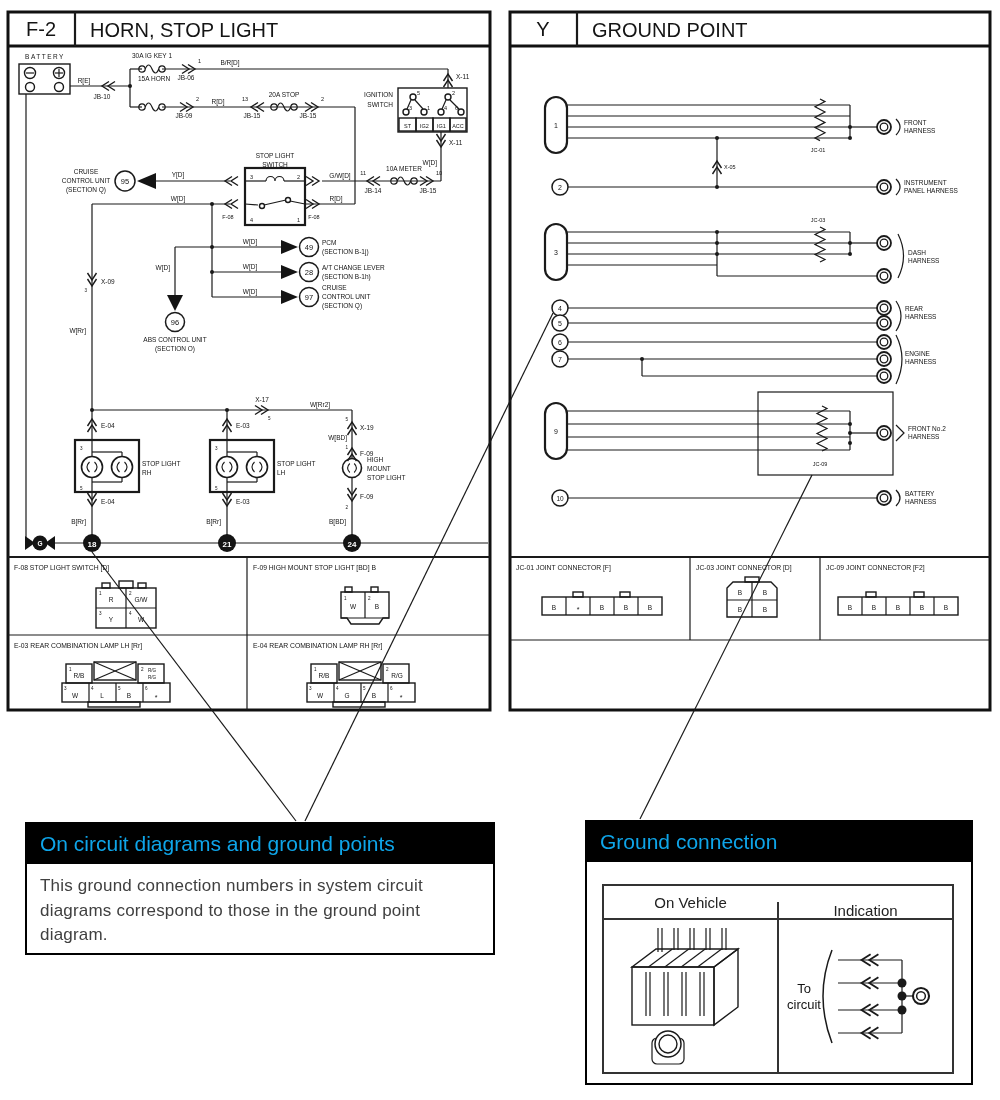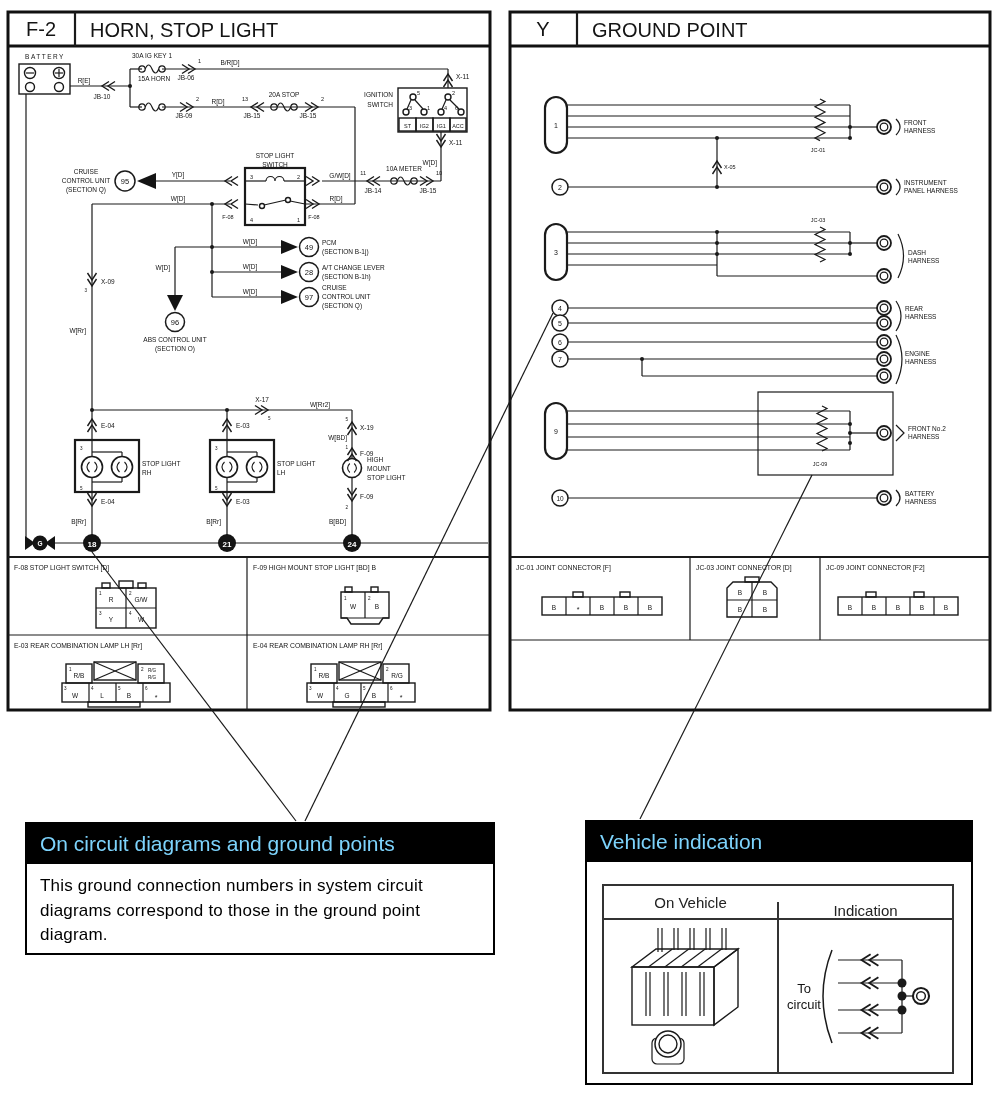--- a/index.html
+++ b/index.html
@@ -14,40 +14,40 @@
   .w2{stroke:#1a1a1a;stroke-width:2.2;fill:none;}
   .bx{stroke:#1a1a1a;stroke-width:1.4;fill:none;}
   .bxb{stroke:#1a1a1a;stroke-width:2.2;fill:none;}
   .panel{stroke:#111;stroke-width:3;fill:none;}
   .dot{fill:#1a1a1a;stroke:none;}
   .blk{fill:#141414;stroke:none;}
   .nc{fill:#fff;stroke:#1a1a1a;stroke-width:1.5;}
   .cellrect{fill:#fff;stroke:#1a1a1a;stroke-width:1.2;}
   #chR path,#fuseG path,#fuseG circle,#bulbG path,#bulbG circle,#bulbS path,#bulbS circle,#eyeG circle{stroke:#1a1a1a;fill:none;}
   .co{position:absolute;border:2.5px solid #000;background:#fff;box-sizing:border-box;}
-  .co-head{background:#000;color:#7dd3fc;font-size:21px;height:40px;line-height:40px;padding-left:13px;}
-  .co-body{font-size:17px;color:#000000;padding:10px 13px;line-height:1.45;letter-spacing:0.2px;}
+  .co-head{background:#000;color:#0ea5e9;font-size:21px;height:40px;line-height:40px;padding-left:13px;}
+  .co-body{font-size:17px;color:#404040;padding:10px 13px;line-height:1.45;letter-spacing:0.2px;}
   .gi-table{position:absolute;left:15px;top:62px;width:352px;height:190px;border:2px solid #333;box-sizing:border-box;}
   .gi-hrow{display:flex;height:32px;border-bottom:2px solid #333;}
   .gi-hcell{flex:1;display:flex;align-items:center;justify-content:center;font-size:15px;color:#222;text-align:right;}
   .gi-hcell+.gi-hcell{border-left:2px solid #333;margin-top:16px;}
   .gi-brow{display:flex;height:152px;}
   .gi-bcell{flex:1;}
   .gi-bcell+.gi-bcell{border-left:2px solid #333;}
 </style>
 </head>
 <body>
 
 <div class="co" style="left:25px;top:822px;width:470px;height:133px;">
   <div class="co-head">On circuit diagrams and ground points</div>
   <div class="co-body">This ground connection numbers in system circuit diagrams correspond to those in the ground point diagram.</div>
 </div>
 
 <div class="co" style="left:585px;top:820px;width:388px;height:265px;">
-  <div class="co-head">Vehicle indication</div>
+  <div class="co-head">Ground connection</div>
   <div class="gi-table">
     <div class="gi-hrow">
       <div class="gi-hcell">On Vehicle</div>
       <div class="gi-hcell">Indication</div>
     </div>
     <div class="gi-brow">
       <div class="gi-bcell"></div>
       <div class="gi-bcell"></div>
     </div>
   </div>

